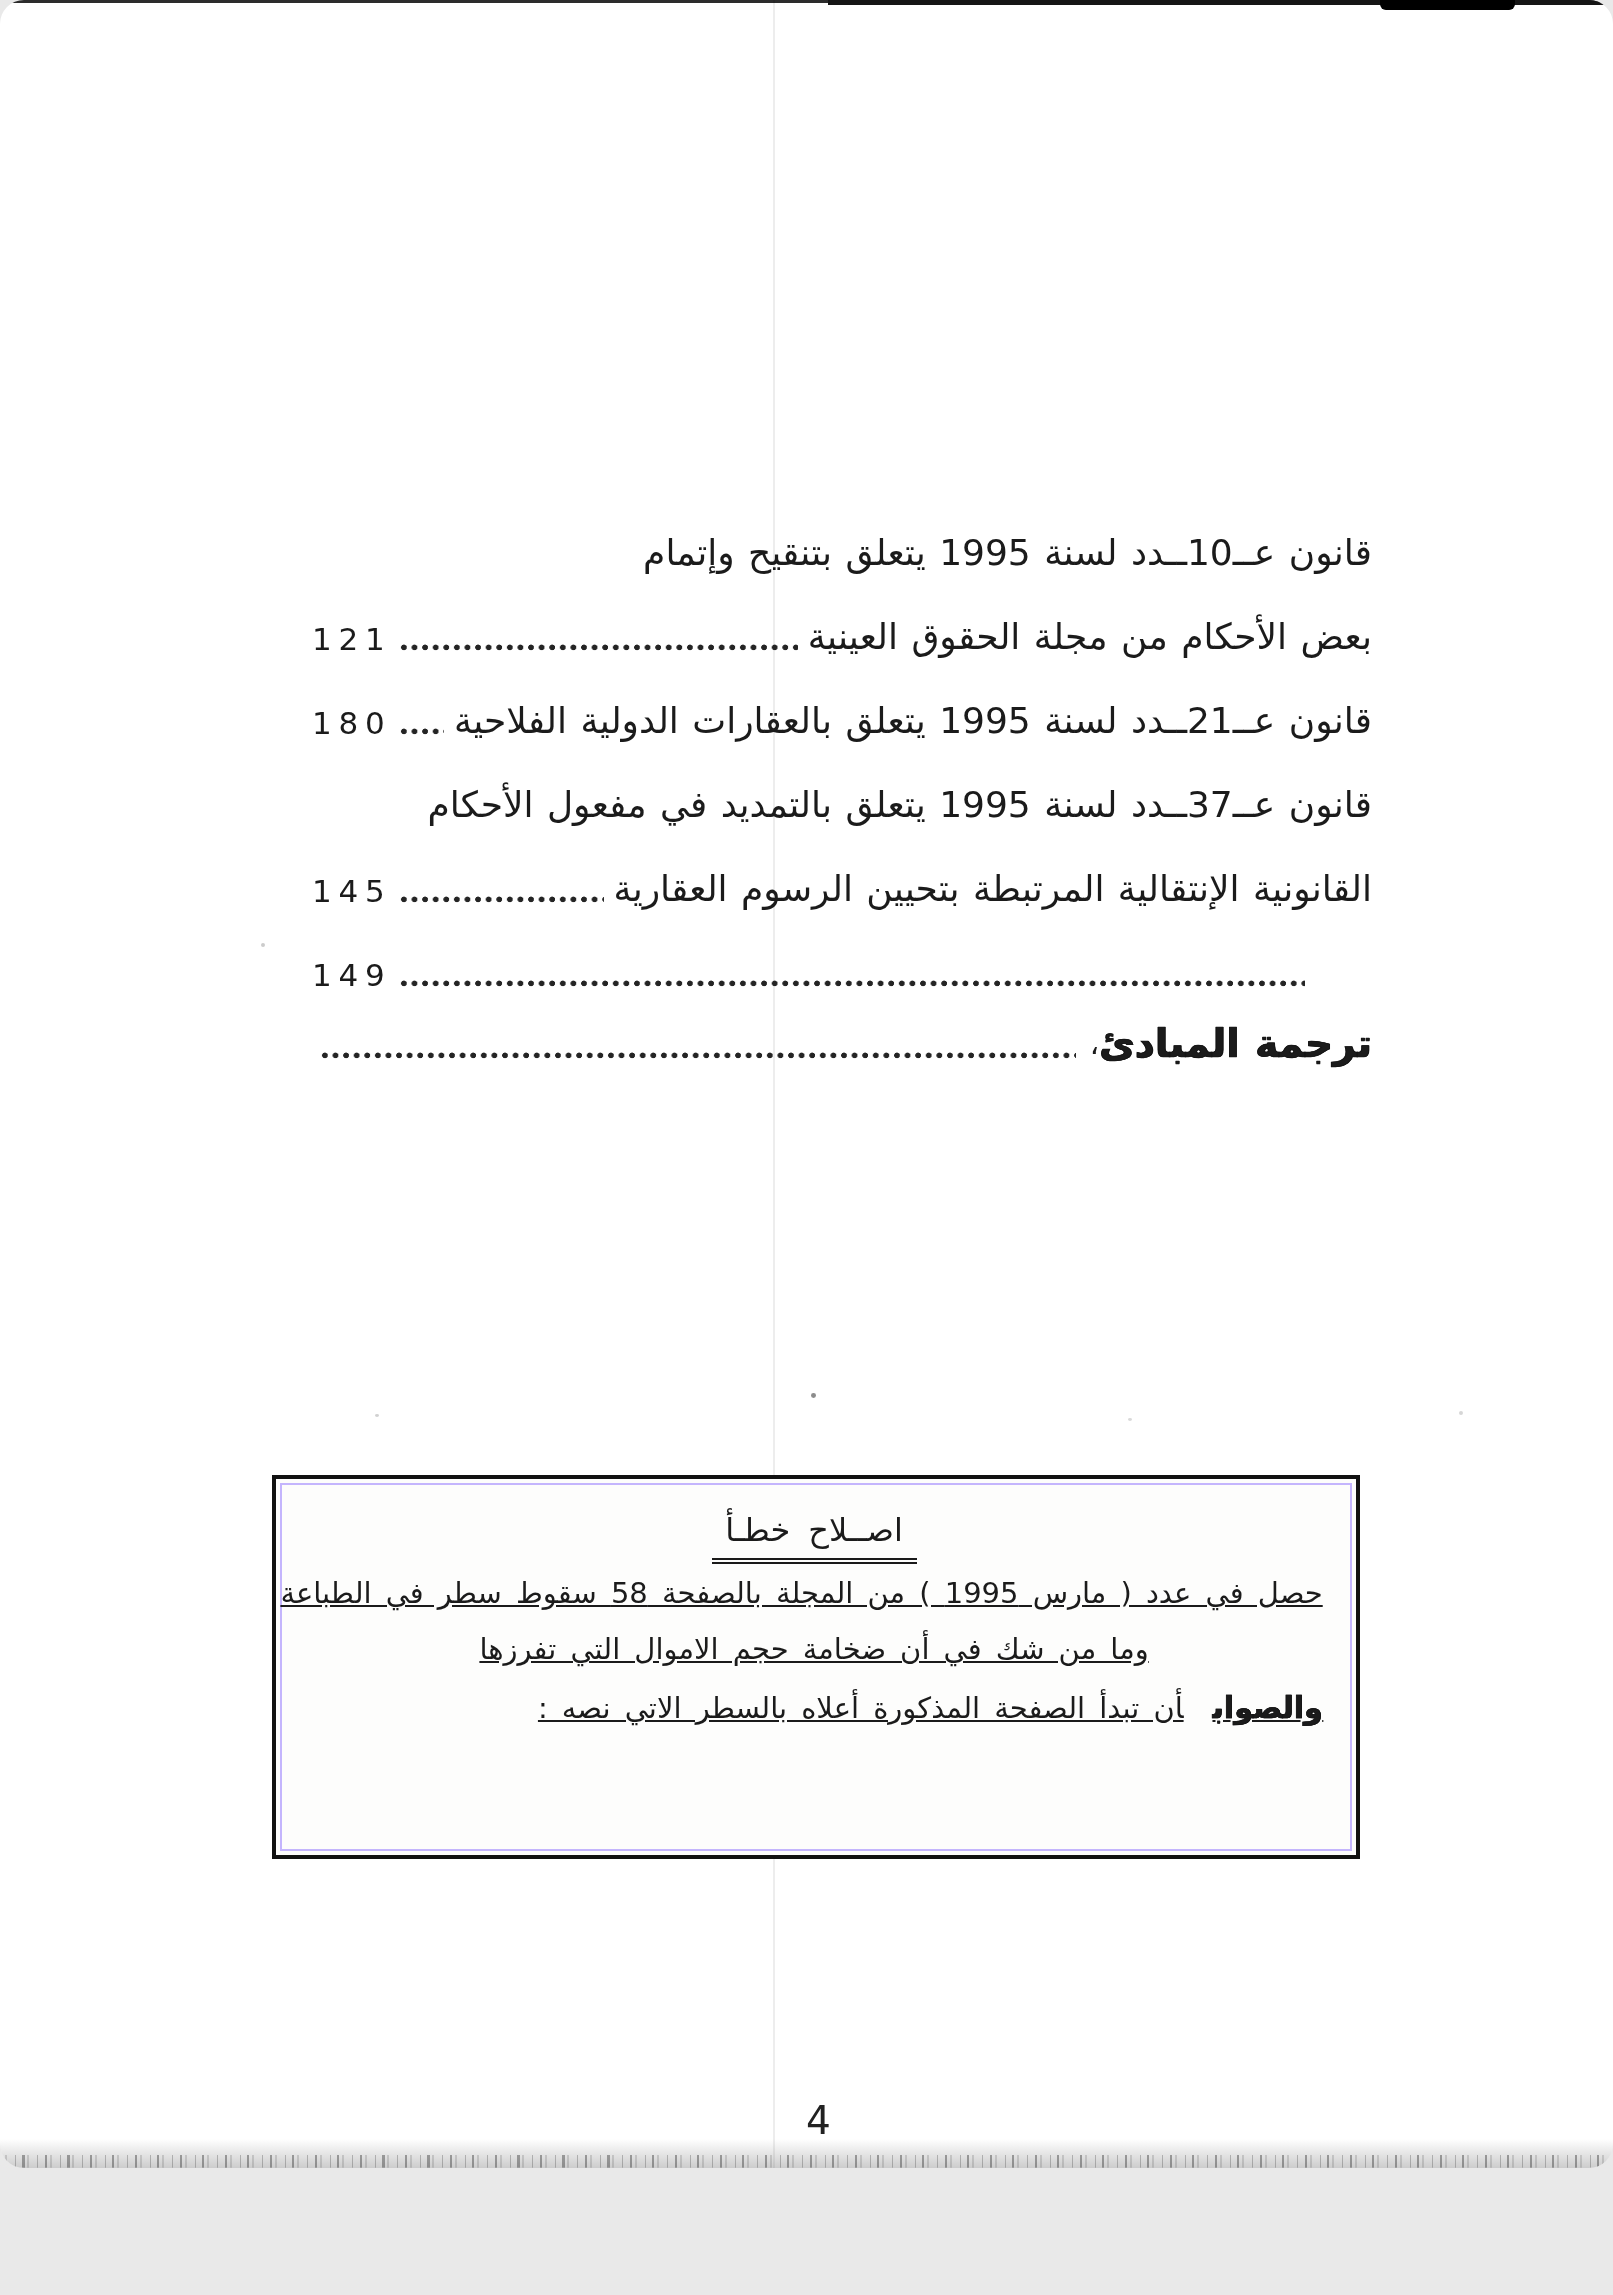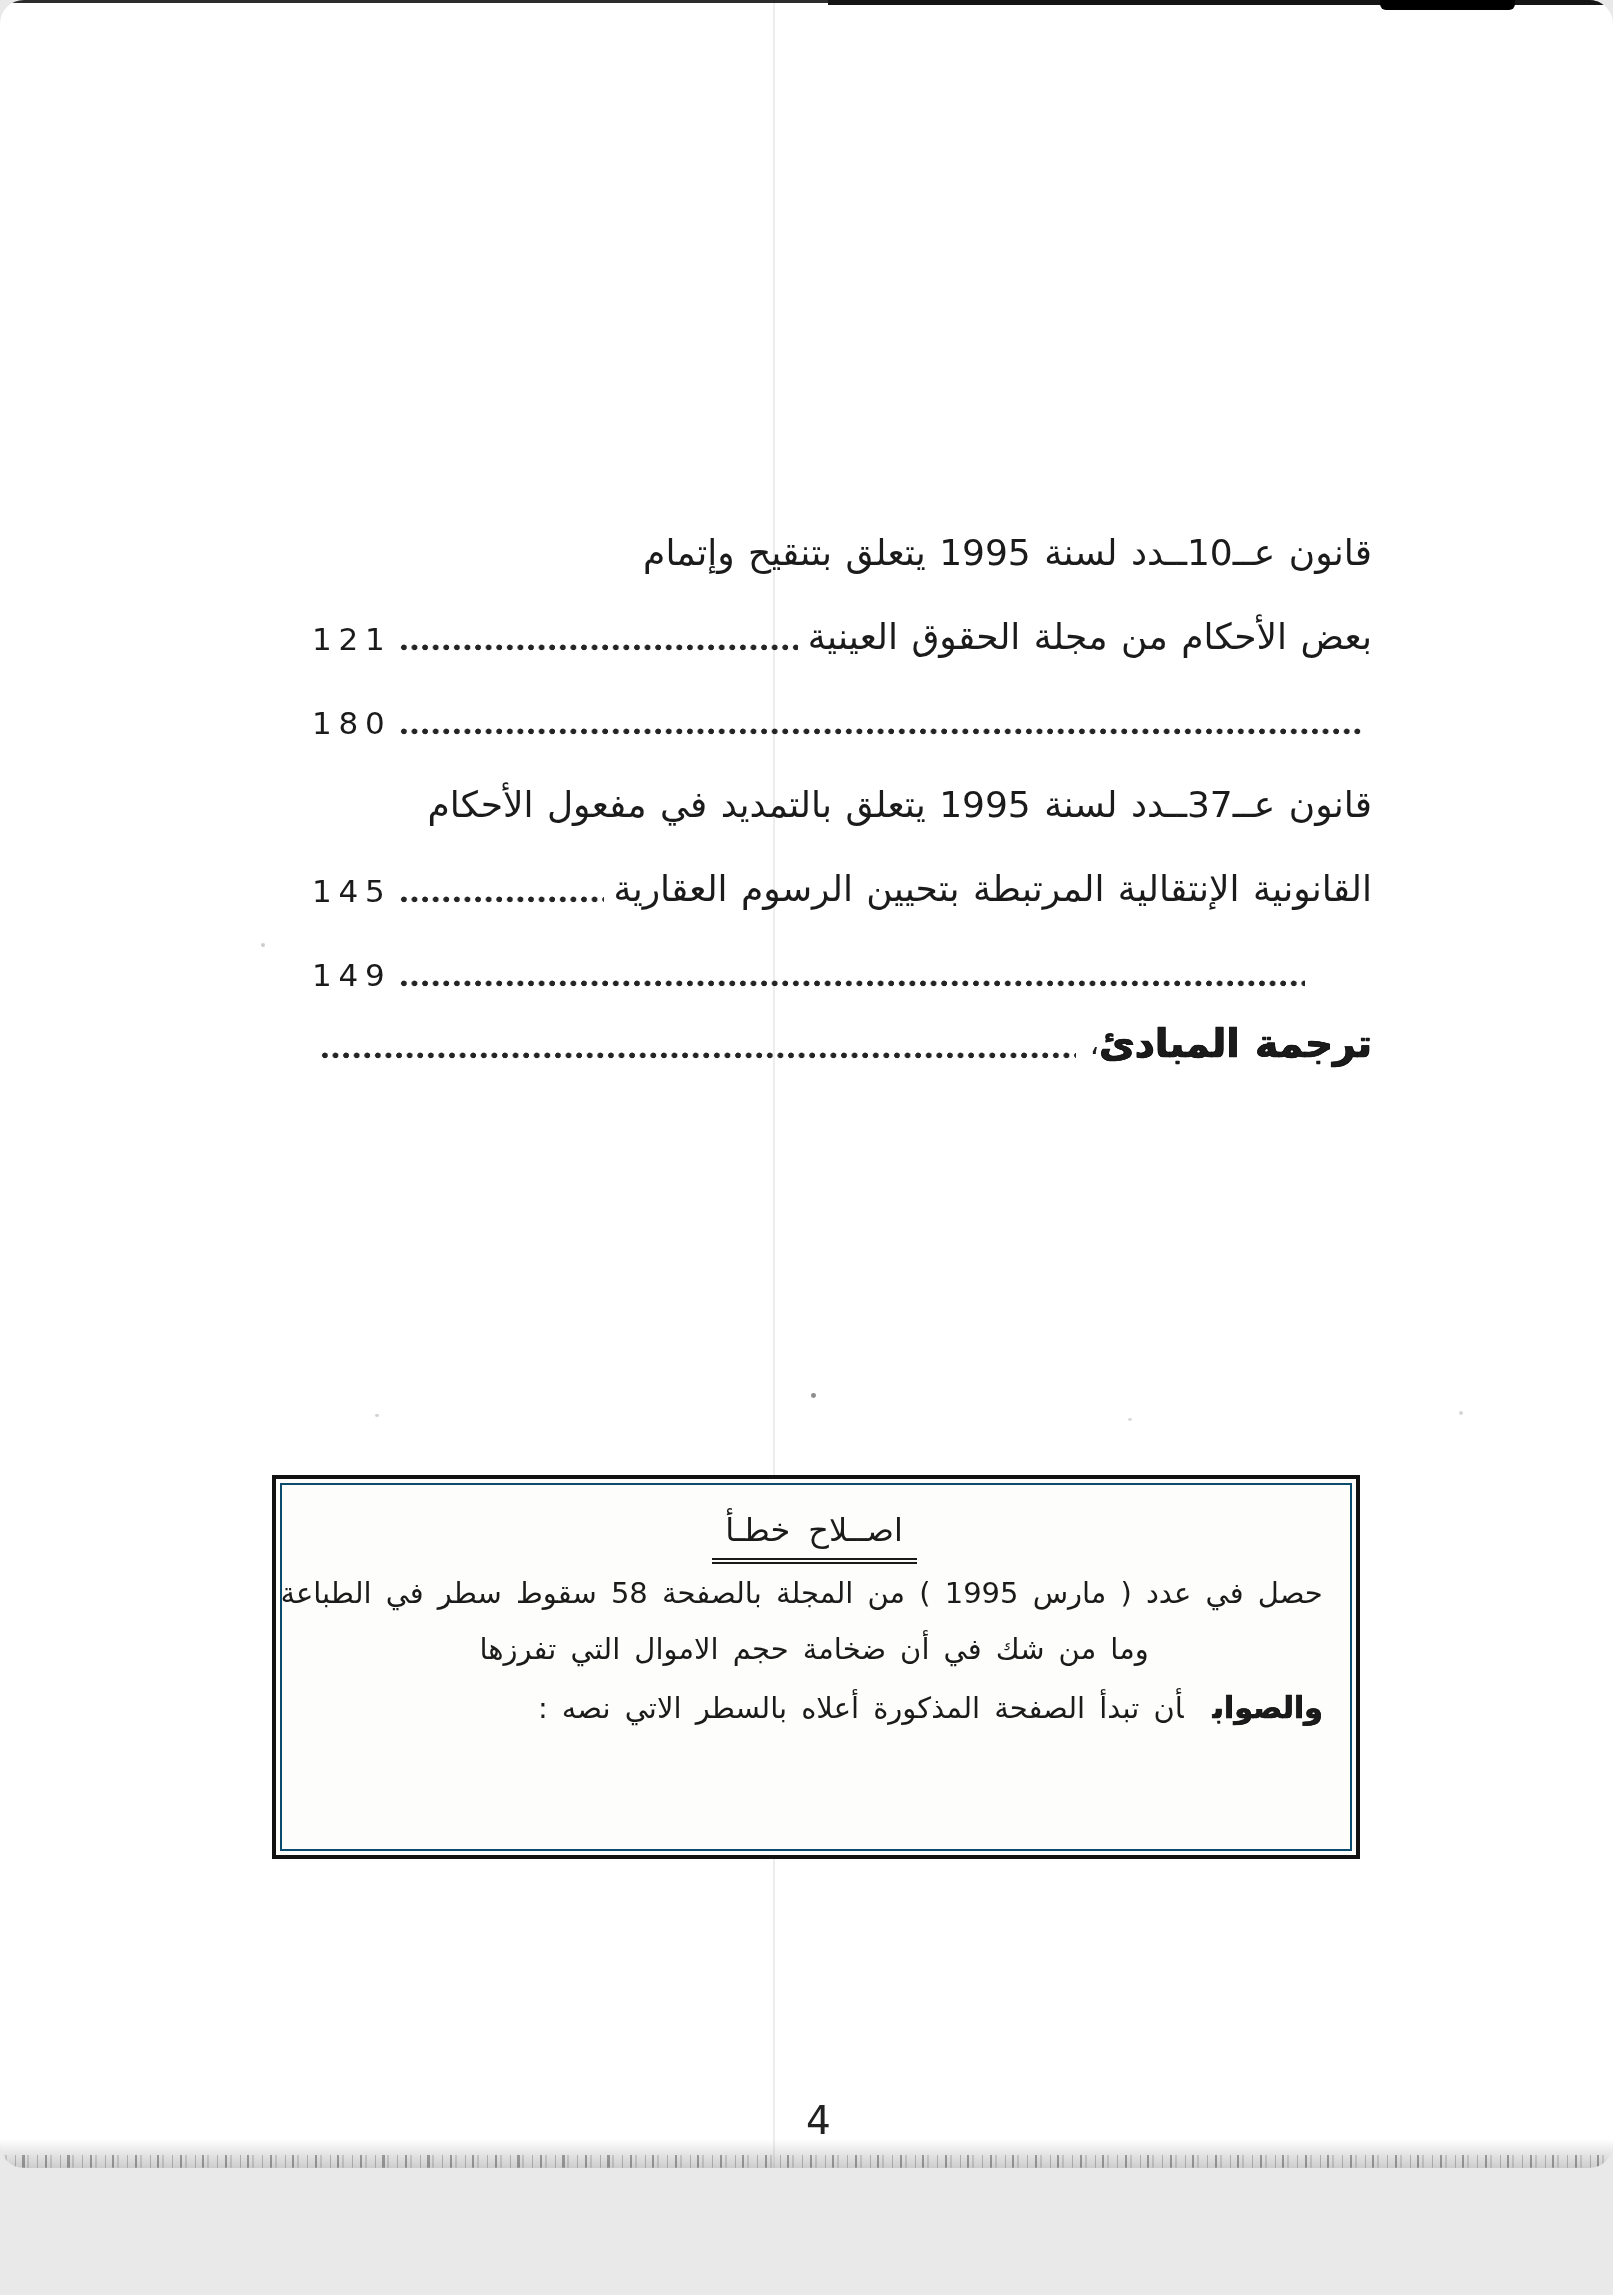--- a/index.html
+++ b/index.html
@@ -82,23 +82,24 @@
     position:absolute; left:272px; top:1475px;
     width:1088px; height:384px;
     box-sizing:border-box;
     border:4.9px solid #111;
     padding:3.9px;
     background:#fdfdfc;
   }
   .errata-inner {
     box-sizing:border-box;
     width:100%; height:100%;
-    border:2px solid #0c4a6e;
+    border:2px solid #c4b5fd;
     padding:13.7px 27.4px 0 23.5px;
     direction:rtl;
+    text-decoration:underline;
   }
   .errata-title-wrap { text-align:center; margin-top:11.8px; }
   .errata-title {
     display:inline-block;
     font-size:32px; line-height:1.25;
     word-spacing:7.8px;
     padding:0 13.7px 7.8px 13.7px;
     border-bottom:6.9px double #1a1a1a;
   }
   .eline {
@@ -142,20 +143,21 @@
   <div class="toc">
     <div class="row">
       <span class="t spread">قانون عــ<span class="num" dir="ltr">10</span>ــدد لسنة <span class="num" dir="ltr">1995</span> يتعلق بتنقيح وإتمام</span>
     </div>
     <div class="row">
       <span class="t spread">بعض الأحكام من مجلة الحقوق العينية</span>
       <span class="leader"></span>
       <span class="pg spread"><span class="num" dir="ltr">121</span></span>
     </div>
     <div class="row">
+      <span class="t spread">قانون عــ<span class="num" dir="ltr">21</span>ــدد لسنة <span class="num" dir="ltr">1995</span> يتعلق بالعقارات الدولية الفلاحية</span>
       <span class="leader"></span>
       <span class="pg spread"><span class="num" dir="ltr">180</span></span>
     </div>
     <div class="row">
       <span class="t spread">قانون عــ<span class="num" dir="ltr">37</span>ــدد لسنة <span class="num" dir="ltr">1995</span> يتعلق بالتمديد في مفعول الأحكام</span>
     </div>
     <div class="row">
       <span class="t spread">القانونية الإنتقالية المرتبطة بتحيين الرسوم العقارية</span>
       <span class="leader"></span>
       <span class="pg spread"><span class="num" dir="ltr">145</span></span>

